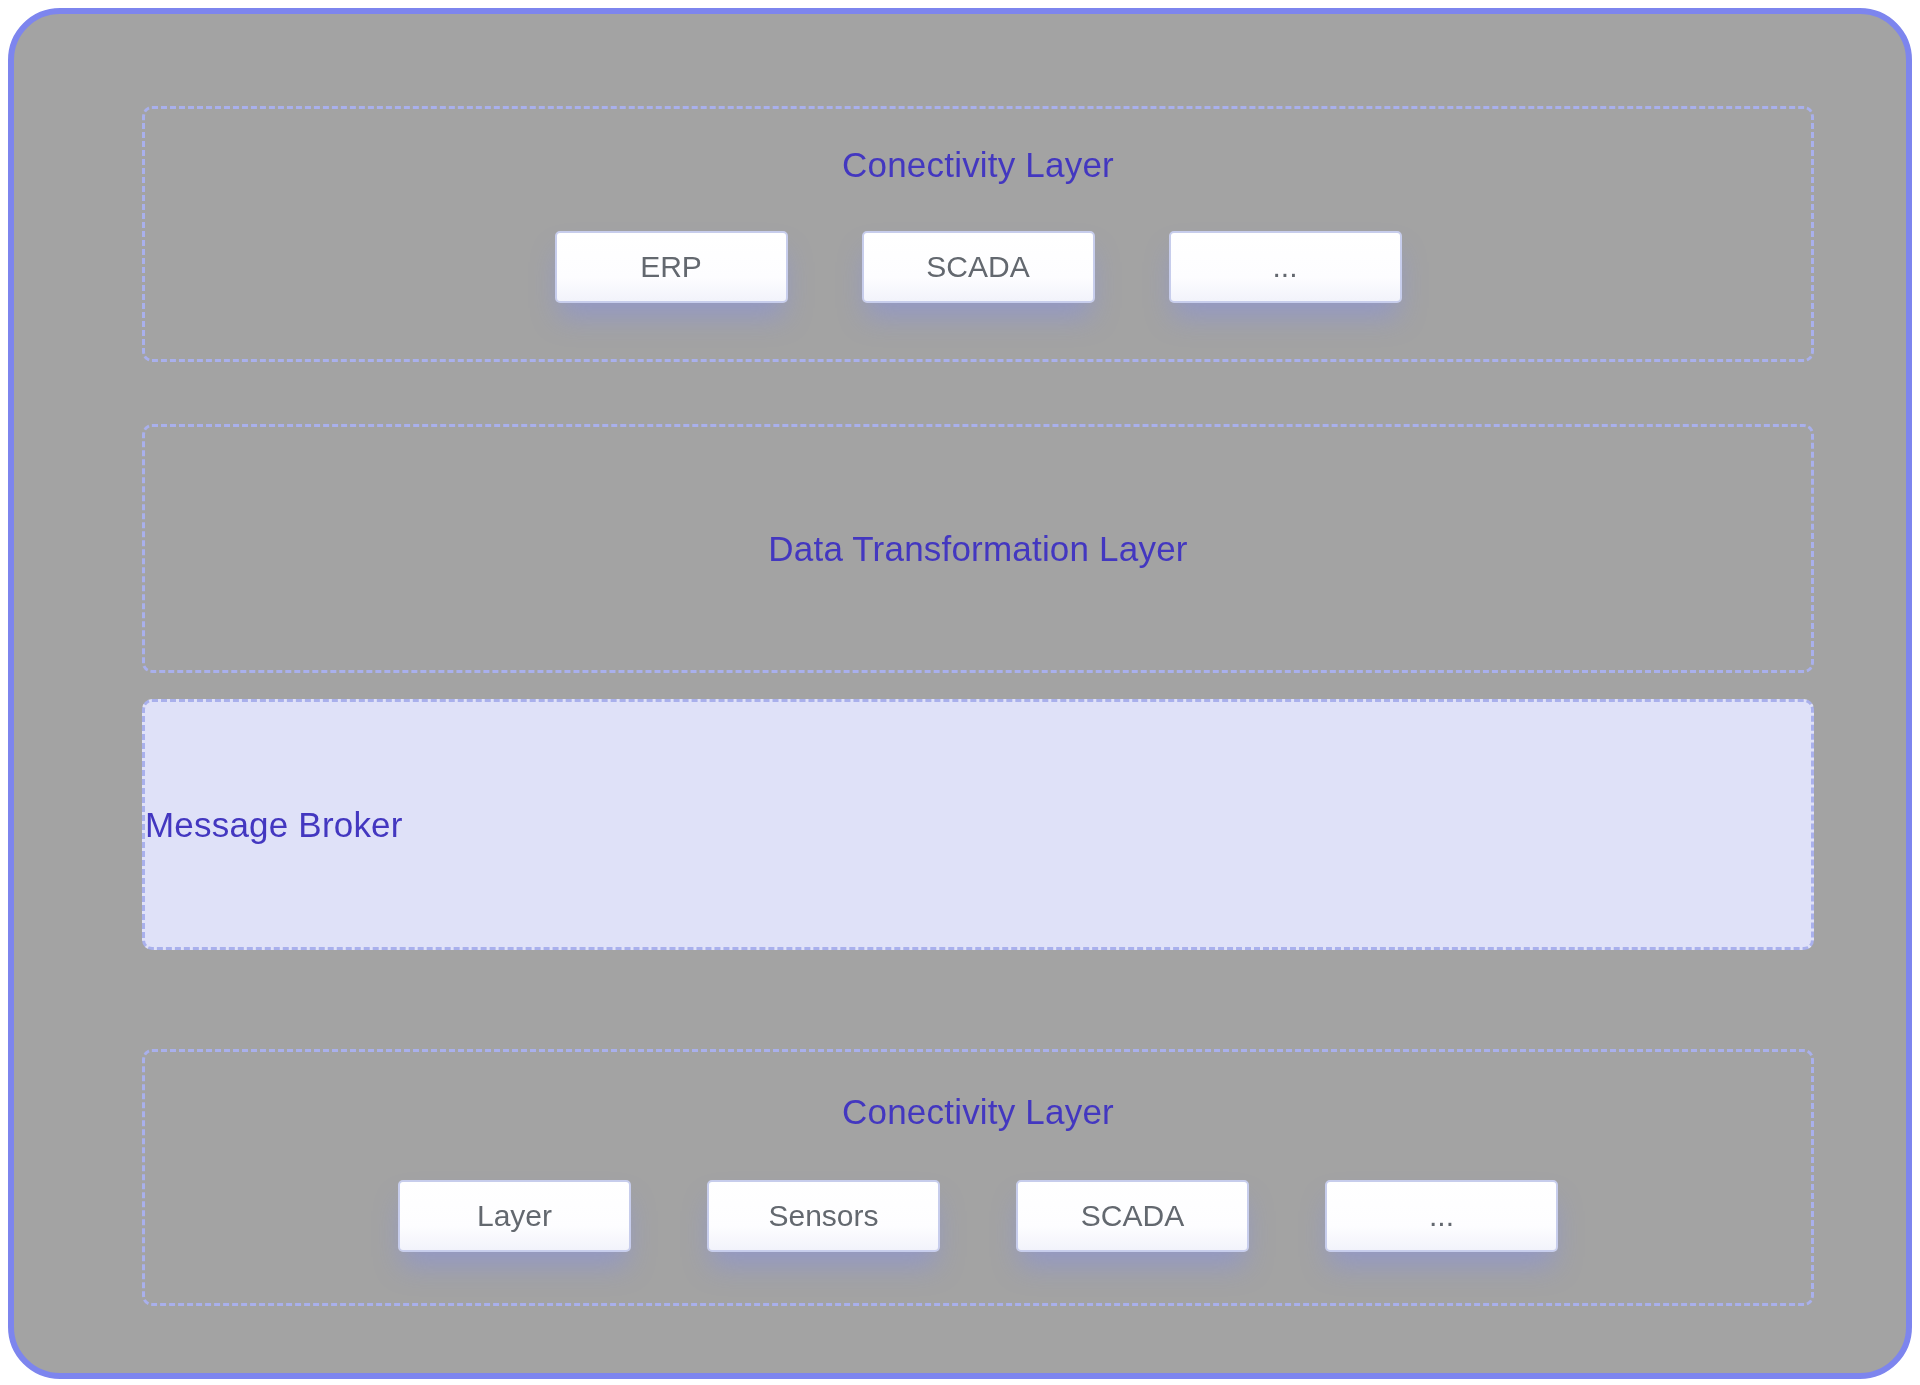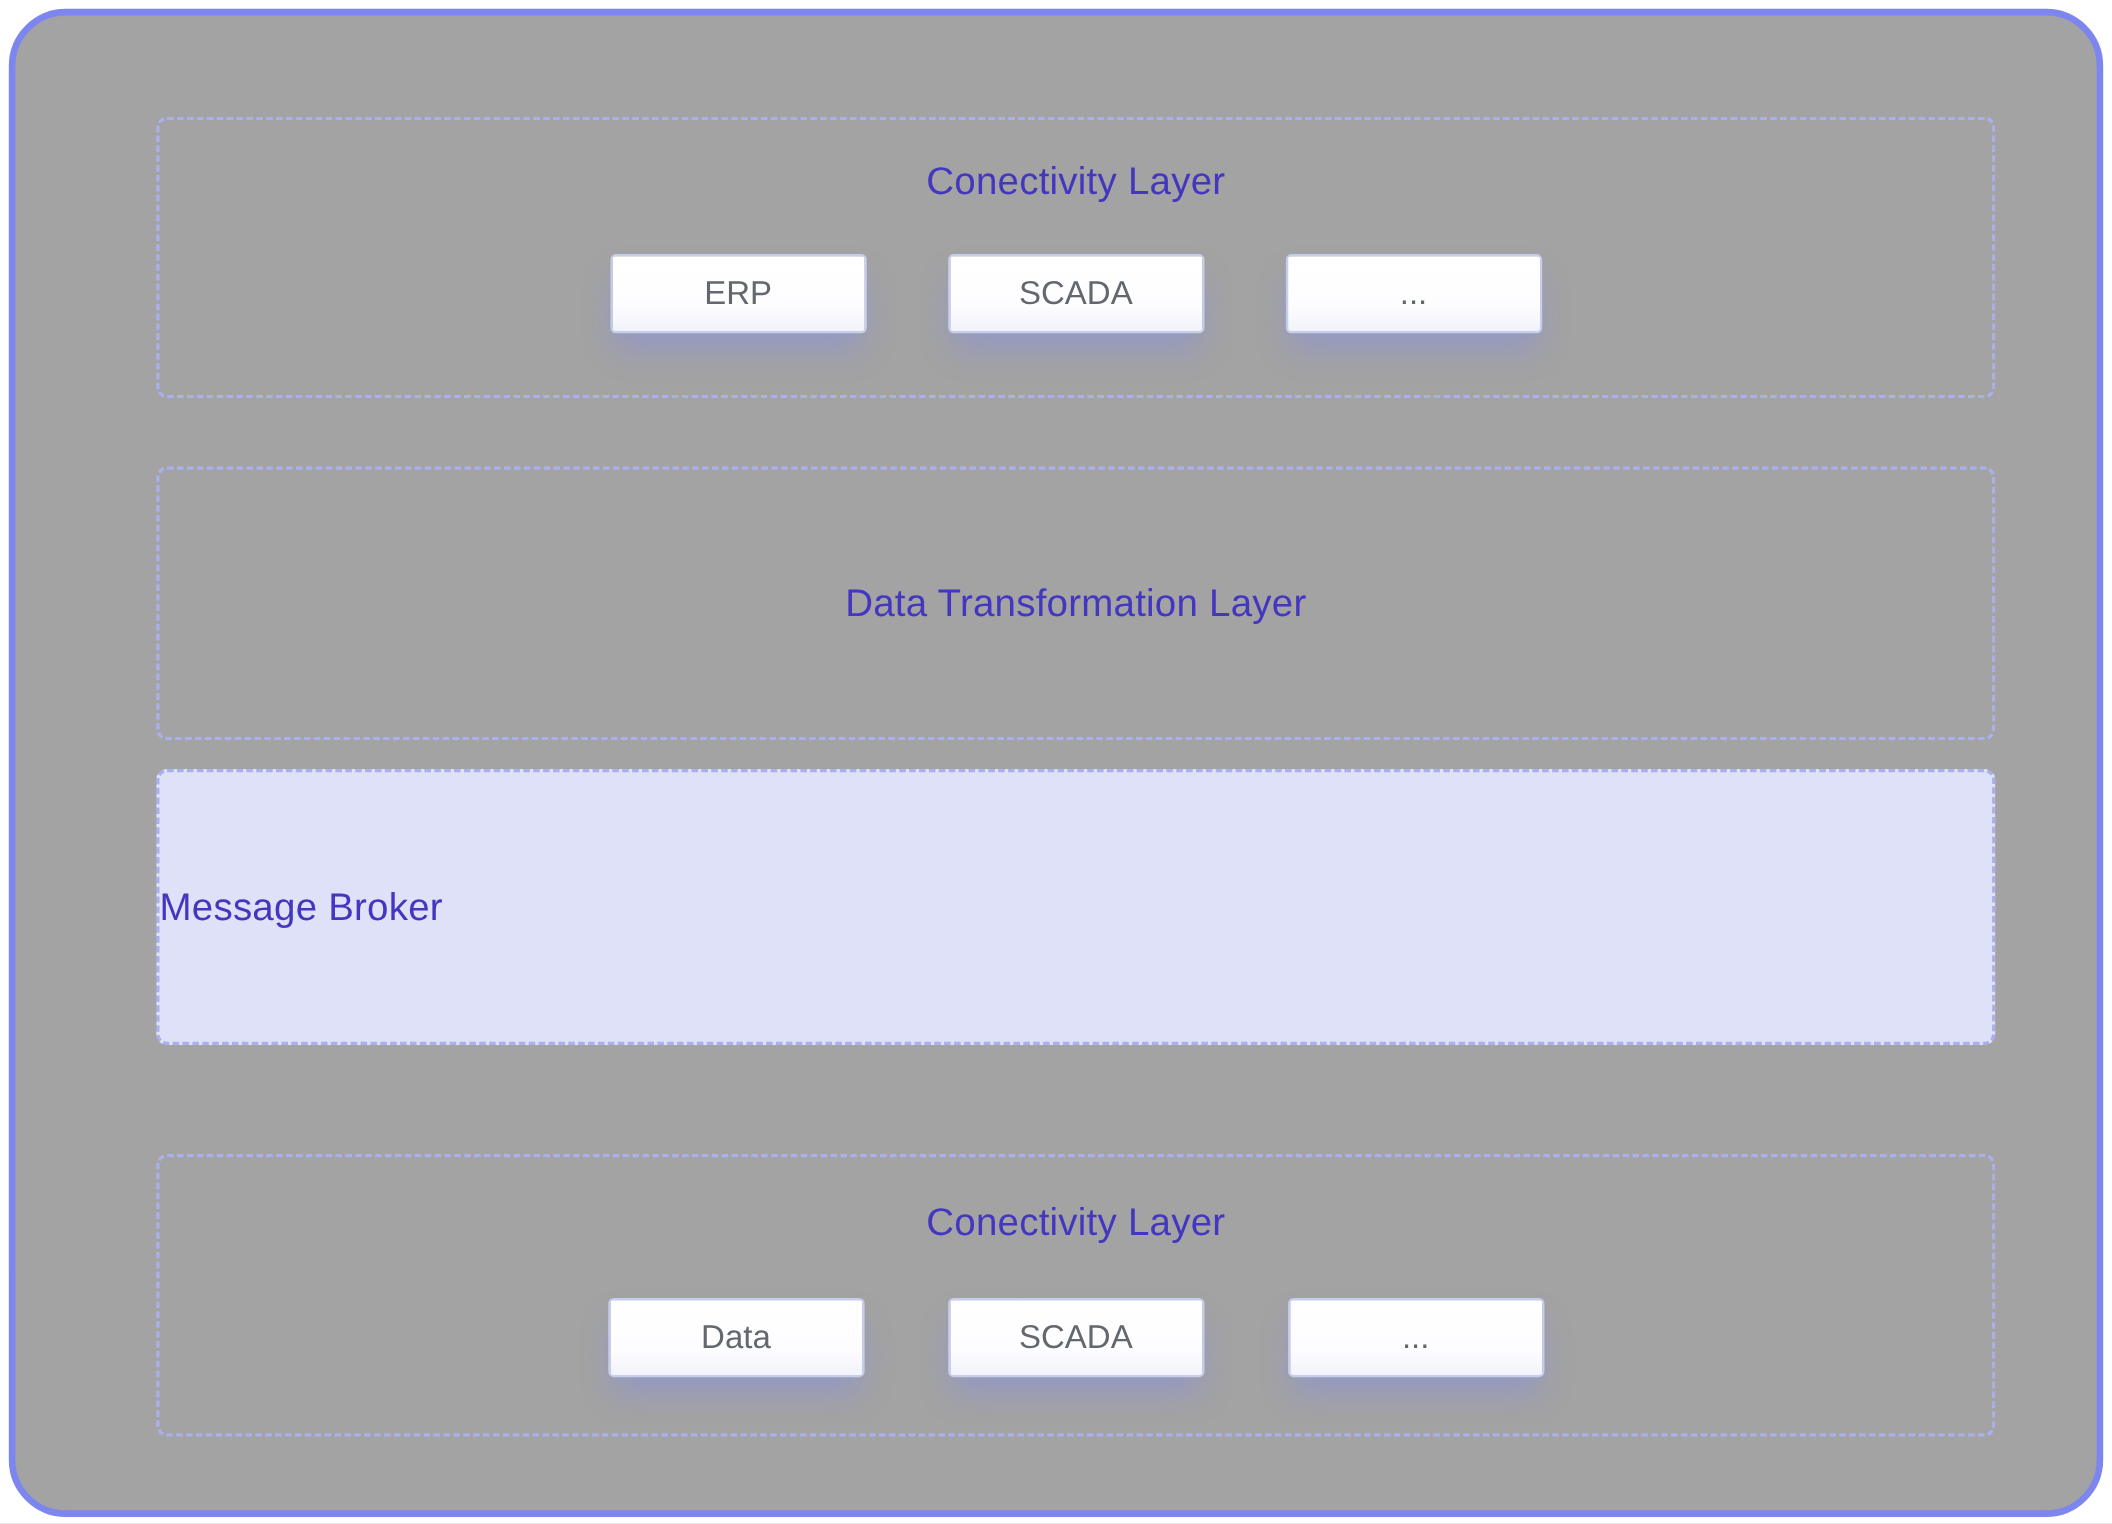--- a/index.html
+++ b/index.html
@@ -90,21 +90,24 @@
     </div>
 
     <div class="layer layer-broker">
       <div class="section-title">Message Broker</div>
     </div>
 
     <div class="layer layer-bottom">
       <div class="section-title">Conectivity Layer</div>
       <div class="component-row">
           <div class="component-box">
-            <span>Data</span>
+            <span>Layer</span>
+          </div>
+          <div class="component-box">
+            <span>Sensors</span>
           </div>
           <div class="component-box">
             <span>SCADA</span>
           </div>
           <div class="component-box">
             <span>...</span>
           </div>
         </div>
     </div>
 

